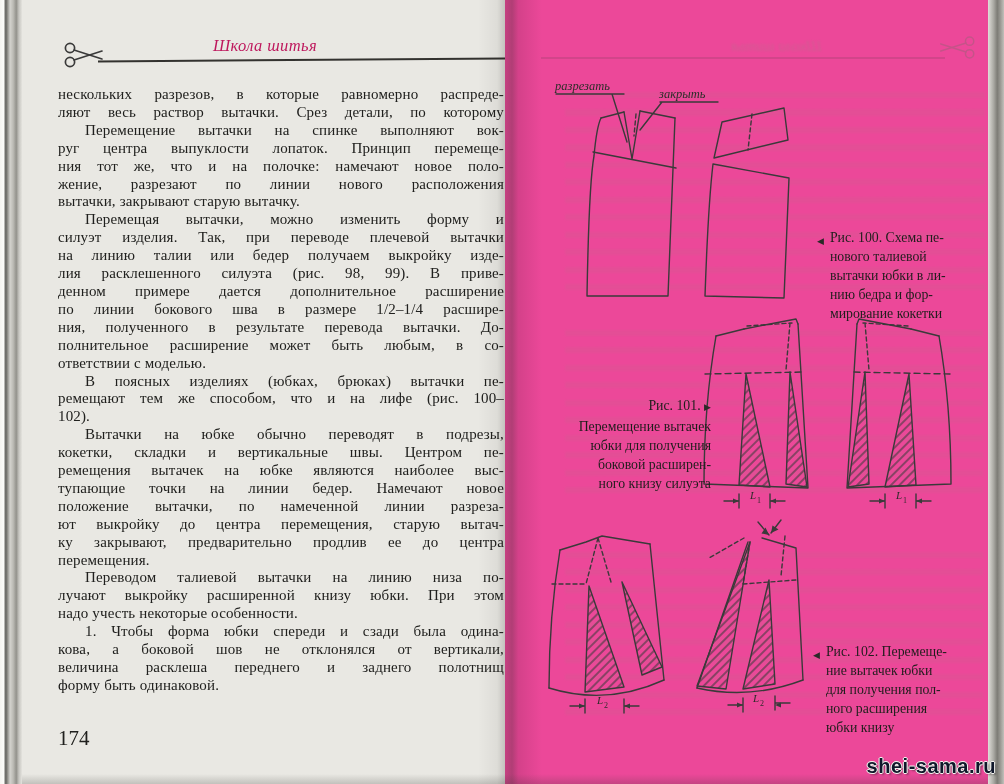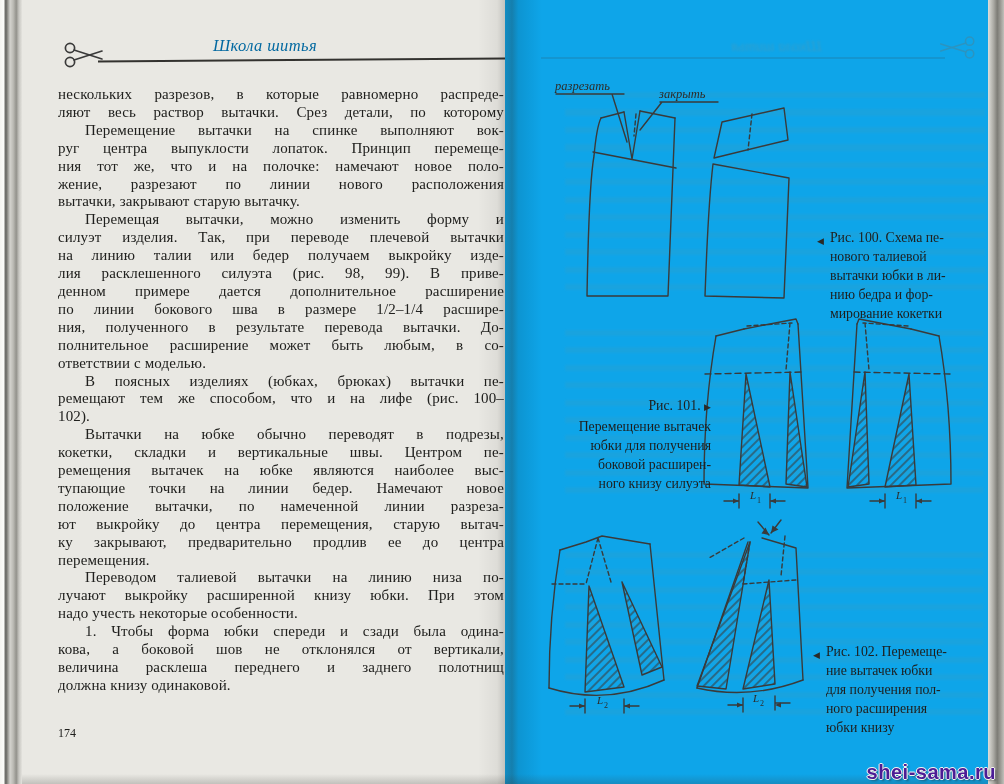--- a/index.html
+++ b/index.html
@@ -1,42 +1,42 @@
 <!DOCTYPE html>
 <html><head>
 <meta charset="utf-8">
 <style>
   html,body{margin:0;padding:0;}
   .scan{position:relative;width:1004px;height:784px;overflow:hidden;
         background:#dcdbd6;font-family:"Liberation Serif",serif;color:#20201e;}
   .page{position:absolute;top:0;height:784px;}
   .page-left{left:20px;width:485px;background:#e9e8e3;}
-  .page-right{left:505px;width:483px;background:#0ea5e9;}
+  .page-right{left:505px;width:483px;background:#ec4899;}
   
   .edge-left{position:absolute;left:0;top:0;width:22px;height:784px;z-index:6;
     background:linear-gradient(90deg,#f5f4f0 0%,#fbfbf8 16%,#605f5a 26%,#8f8e88 34%,#d3d2cd 46%,#bcbbb5 60%,#93928c 74%,#c6c5c0 86%,#e4e3de 100%);}
   .edge-right{position:absolute;right:0;top:0;width:16px;height:784px;z-index:6;
     background:linear-gradient(90deg,#e0dfda 0%,#aaa9a3 35%,#7d7c76 58%,#9b9a94 78%,#c2c1bb 100%);}
   .edge-bottom{position:absolute;left:0;bottom:0;width:100%;height:10px;z-index:5;
     background:linear-gradient(180deg,rgba(0,0,0,0) 0%,rgba(55,55,50,0.22) 100%);}
   .gutter{position:absolute;left:478px;top:0;width:64px;height:784px;z-index:4;
     background:linear-gradient(90deg,rgba(0,0,0,0) 0%,rgba(0,0,0,0.05) 30%,rgba(38,38,34,0.30) 53%,rgba(0,0,0,0.10) 63%,rgba(0,0,0,0) 100%);}
   
   .scissors{position:absolute;left:42px;top:40px;width:44px;height:30px;}
   .page-title{position:absolute;left:120px;top:36px;width:250px;text-align:center;
-    font-style:italic;font-size:16.5px;letter-spacing:.4px;color:#0369a1;}
+    font-style:italic;font-size:16.5px;letter-spacing:.4px;color:#be185d;}
   .header-rule{position:absolute;left:78px;top:59px;width:407px;height:2px;
     background:#33322f;transform:rotate(-0.4deg);}
   
   .bodytext{position:absolute;left:38px;top:86px;width:446px;font-size:15px;
     line-height:17.9px;letter-spacing:.15px;}
   .tline{text-align:justify;text-align-last:justify;white-space:normal;}
   .tline.last{text-align-last:left;}
   .tline.ind{text-indent:27px;}
-  .pagenum{position:absolute;left:38px;top:726px;font-size:12px;font-family:Liberation Serif, serif;}
+  .pagenum{position:absolute;left:38px;top:726px;font-size:21px;font-family:Liberation Serif, serif;}
   
   .bleed{position:absolute;filter:blur(1.2px);opacity:.55;z-index:1;
     background:repeating-linear-gradient(180deg,rgba(142,142,126,0.16) 0px,rgba(142,142,126,0.16) 6px,rgba(0,0,0,0) 6px,rgba(0,0,0,0) 17.5px);}
   .ghost-header{position:absolute;left:36px;top:40px;width:420px;height:26px;z-index:1;}
   .ghost-line{position:absolute;left:0;top:17px;width:404px;height:1.5px;background:rgba(60,60,52,0.14);}
   .ghost-title{position:absolute;left:190px;top:-2px;font-style:italic;font-size:15px;
     color:#8d8d82;opacity:.28;transform:scaleX(-1);filter:blur(1px);}
   .ghost-scissors{position:absolute;left:396px;top:-6px;width:40px;height:27px;
     opacity:.3;transform:scaleX(-1);filter:blur(.6px);}
   
@@ -46,23 +46,23 @@
   .dim-label{font-style:italic;font-size:11px;}
   .dim-sub{font-size:8px;}
   
   .caption{position:absolute;z-index:2;font-size:13.8px;line-height:19px;color:#1f1e1c;display:flex;gap:6px;}
   .cap-marker{font-size:9px;color:#2a2a27;margin-top:4px;}
   .cap-col{width:140px;}
   .cap-col.right{width:166px;text-align:right;}
   .cap-label{}
   .caption-101{flex-direction:row;}
   
-  .watermark{position:absolute;right:8px;bottom:0;z-index:7;
+  .watermark{position:absolute;right:8px;bottom:6px;z-index:7;
     font-family:"Liberation Sans",sans-serif;font-weight:bold;font-size:20px;letter-spacing:.5px;
-    color:#4c1d95;text-shadow:1px 0 #f3f3ef,-1px 0 #f3f3ef,0 1px #f3f3ef,0 -1px #f3f3ef,2px 2px 2px rgba(40,40,40,.45);}
+    color:#0f172a;text-shadow:1px 0 #f3f3ef,-1px 0 #f3f3ef,0 1px #f3f3ef,0 -1px #f3f3ef,2px 2px 2px rgba(40,40,40,.45);}
 </style>
 </head>
 <body>
 
 <div class="scan">
 
   <svg width="0" height="0" style="position:absolute">
     <defs>
       <pattern id="hatch" width="6" height="6" patternUnits="userSpaceOnUse" patternTransform="rotate(45)">
         <line x1="3" y1="0" x2="3" y2="6" stroke="#3a3a3a" stroke-width="1.1"></line>
@@ -109,21 +109,21 @@
         <div class="tline">положение вытачки, по намеченной линии разреза-</div>
         <div class="tline">ют выкройку до центра перемещения, старую вытач-</div>
         <div class="tline">ку закрывают, предварительно продлив ее до центра</div>
         <div class="tline last">перемещения.</div>
         <div class="tline ind">Переводом талиевой вытачки на линию низа по-</div>
         <div class="tline">лучают выкройку расширенной книзу юбки. При этом</div>
         <div class="tline last">надо учесть некоторые особенности.</div>
         <div class="tline ind">1. Чтобы форма юбки спереди и сзади была одина-</div>
         <div class="tline">кова, а боковой шов не отклонялся от вертикали,</div>
         <div class="tline">величина расклеша переднего и заднего полотнищ</div>
-        <div class="tline last">должна книзу одинаковой.</div>
+        <div class="tline last">форму быть одинаковой.</div>
       </div>
 
     <div class="pagenum">174</div>
   </div>
 
   <div class="page page-right">
 
     <div class="bleed" style="left:60px;top:92px;width:420px;height:200px"></div>
     <div class="bleed" style="left:60px;top:330px;width:418px;height:165px"></div>
     <div class="bleed" style="left:60px;top:552px;width:418px;height:175px"></div>

